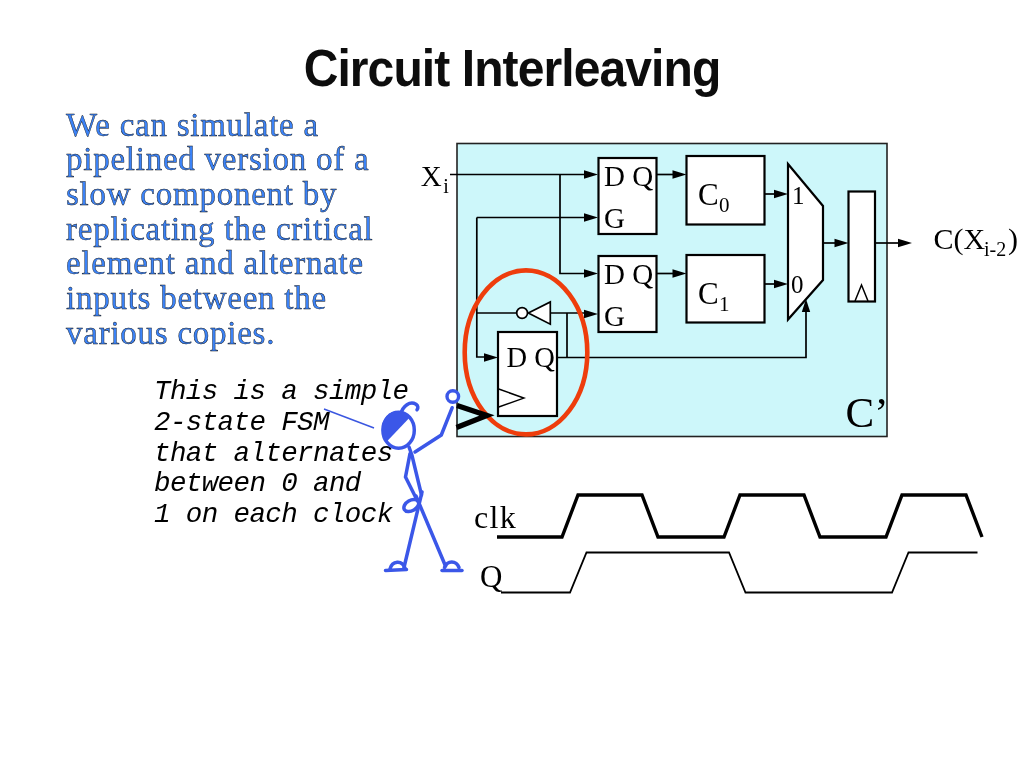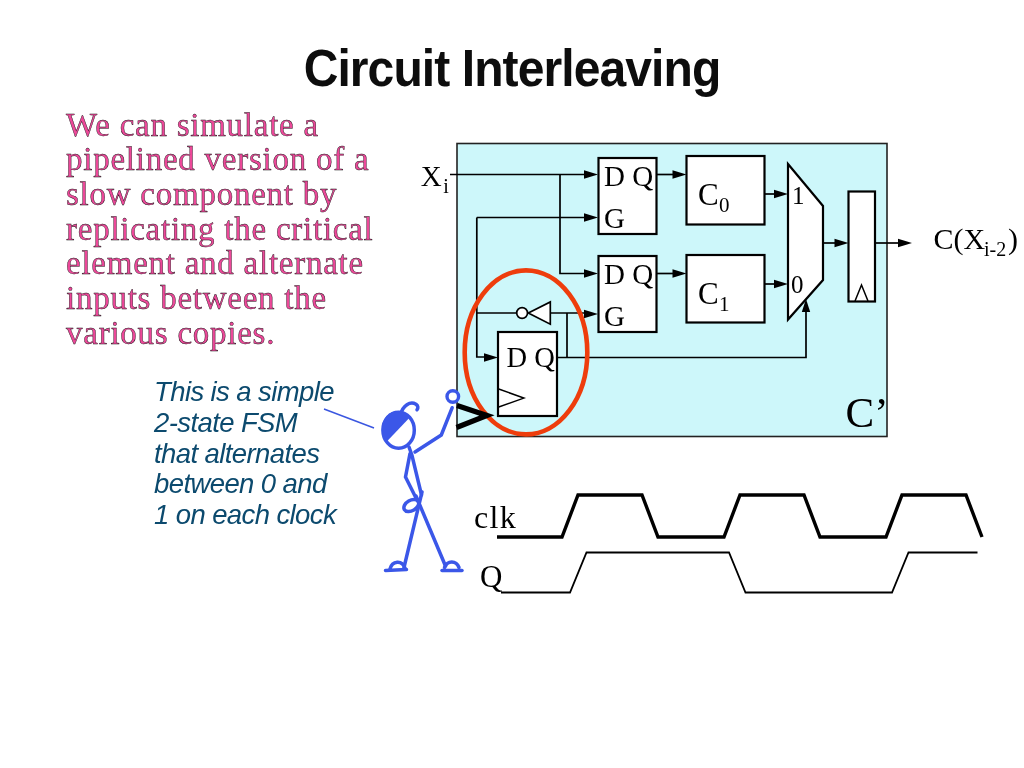--- a/index.html
+++ b/index.html
@@ -2,24 +2,24 @@
 <html><head>
 <meta charset="utf-8">
 <style>
   html,body{margin:0;padding:0;}
   body{width:1024px;height:768px;background:#fff;overflow:hidden;position:relative;
        font-family:"Liberation Serif", serif;}
   #title{position:absolute;left:0;top:38px;width:1024px;text-align:center;
          font-family:"Liberation Sans", sans-serif;font-weight:bold;font-size:52px;
          color:#0d0d0d;letter-spacing:-1px;transform:scaleX(0.924);transform-origin:512px 0;}
   #para{position:absolute;left:66px;top:107.5px;width:360px;
-        font-size:33px;line-height:34.7px;color:#ec4899;letter-spacing:0.75px;-webkit-text-stroke:0.4px #111;}
+        font-size:33px;line-height:34.7px;color:#3b82f6;letter-spacing:0.75px;-webkit-text-stroke:0.4px #111;}
   #blue{position:absolute;left:154px;top:377px;
-        font-family:Liberation Sans, sans-serif;font-style:italic;
-        font-size:27.5px;line-height:30.8px;color:#0c4a6e;letter-spacing:-0.6px;}
+        font-family:Liberation Mono, monospace;font-style:italic;
+        font-size:27.5px;line-height:30.8px;color:#000000;letter-spacing:-0.6px;}
   svg{position:absolute;left:0;top:0;}
 </style>
 </head>
 <body>
 <div id="title">Circuit Interleaving</div>
 <div id="para">We can simulate a<br>pipelined version of a<br>slow component by<br>replicating the critical<br>element and alternate<br>inputs between the<br>various copies.</div>
 <div id="blue">This is a simple<br>2-state FSM<br>that alternates<br>between 0 and<br>1 on each clock</div>
 <svg width="1024" height="768" viewBox="0 0 1024 768">
 
   <rect x="457" y="143.5" width="430" height="293" fill="#cdf7fa" stroke="#222" stroke-width="1.6"></rect>

